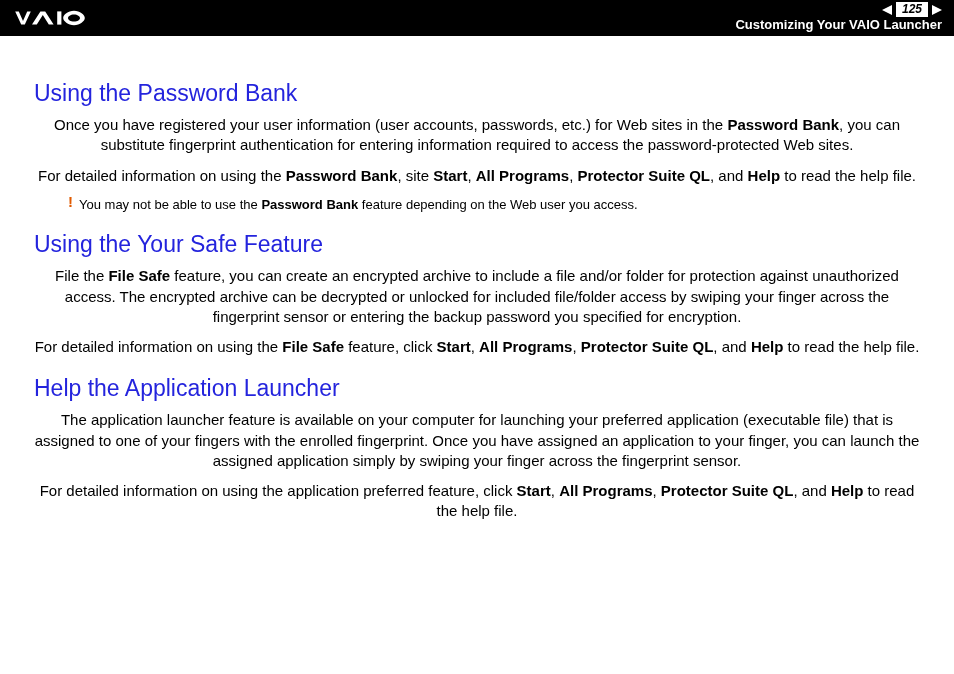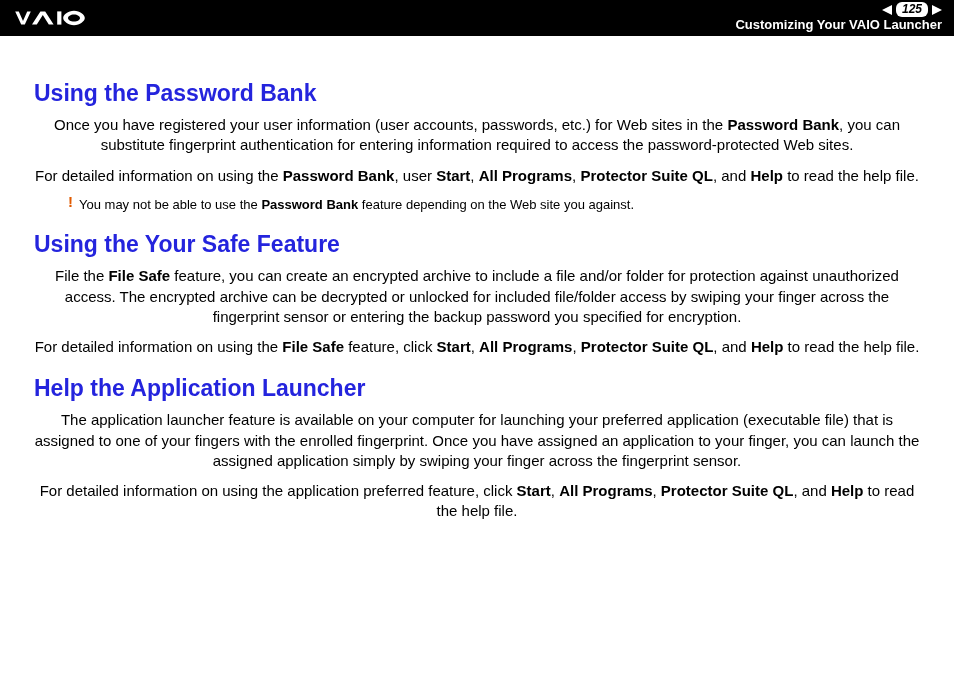--- a/index.html
+++ b/index.html
@@ -45,33 +45,33 @@
     width: 0; height: 0;
     border-top: 5px solid transparent;
     border-bottom: 5px solid transparent;
   }
   .page-nav .arrow-left { border-right: 10px solid #fff; }
   .page-nav .arrow-right { border-left: 10px solid #fff; }
   .page-num {
     background: #fff;
     color: #000;
     padding: 0 6px;
-    border-radius: 6px;
+    border-radius: 0;
     font-style: italic;
     font-weight: bold;
     font-size: 12px;
   }
   .crumb { font-weight: bold; font-size: 13px; }
   .content {
     padding: 44px 34px 20px 34px;
     color: #000;
   }
   h2 {
     color: #2424dd;
-    font-weight: bold;
+    font-weight: normal;
     font-size: 23px;
     margin-top: 18px;
     margin-bottom: 8px;
   }
   h2:first-of-type { margin-top: 0; }
   p {
     font-size: 15px;
     line-height: 1.35;
     margin-bottom: 10px;
     text-align: center;
@@ -120,26 +120,26 @@
   </div>
 </div>
 
 <div class="content">
 
   <h2>Using the Password Bank</h2>
   <p>
     <span>Once you have registered your user information (user accounts, passwords, etc.) for Web sites in the </span><span class="b">Password Bank</span><span>, you can substitute fingerprint authentication for entering information required to access the password-protected Web sites.</span>
   </p>
   <p>
-    <span>For detailed information on using the </span><span class="b">Password Bank</span><span>, user </span><span class="b">Start</span><span>, </span><span class="b">All Programs</span><span>, </span><span class="b">Protector Suite QL</span><span>, and </span><span class="b">Help</span><span> to read the help file.</span>
+    <span>For detailed information on using the </span><span class="b">Password Bank</span><span>, site </span><span class="b">Start</span><span>, </span><span class="b">All Programs</span><span>, </span><span class="b">Protector Suite QL</span><span>, and </span><span class="b">Help</span><span> to read the help file.</span>
   </p>
   <div class="note-row">
     <div class="excl">!</div>
     <div class="note-text">
-      <span>You may not be able to use the </span><span class="b">Password Bank</span><span> feature depending on the Web site you against.</span>
+      <span>You may not be able to use the </span><span class="b">Password Bank</span><span> feature depending on the Web user you access.</span>
     </div>
   </div>
 
   <h2>Using the Your Safe Feature</h2>
   <p>
     <span>File the </span><span class="b">File Safe</span><span> feature, you can create an encrypted archive to include a file and/or folder for protection against unauthorized access. The encrypted archive can be decrypted or unlocked for included file/folder access by swiping your finger across the fingerprint sensor or entering the backup password you specified for encryption.</span>
   </p>
   <p>
     <span>For detailed information on using the </span><span class="b">File Safe</span><span> feature, click </span><span class="b">Start</span><span>, </span><span class="b">All Programs</span><span>, </span><span class="b">Protector Suite QL</span><span>, and </span><span class="b">Help</span><span> to read the help file.</span>
   </p>

